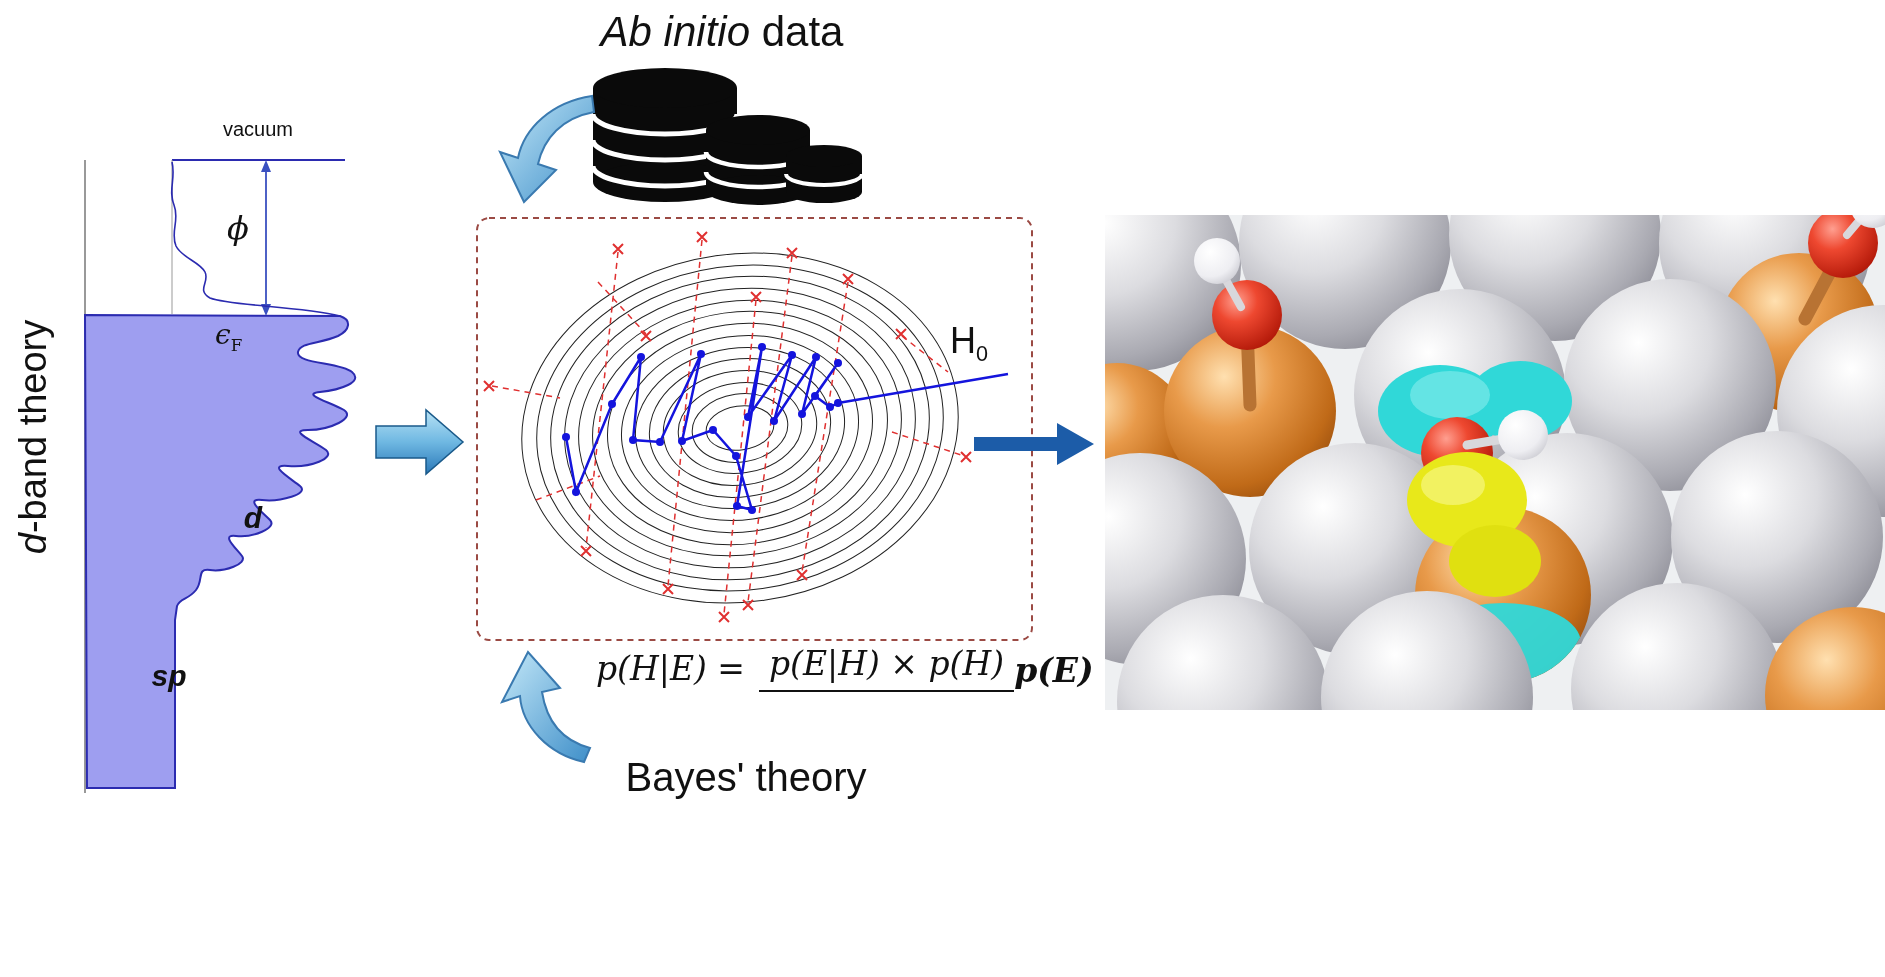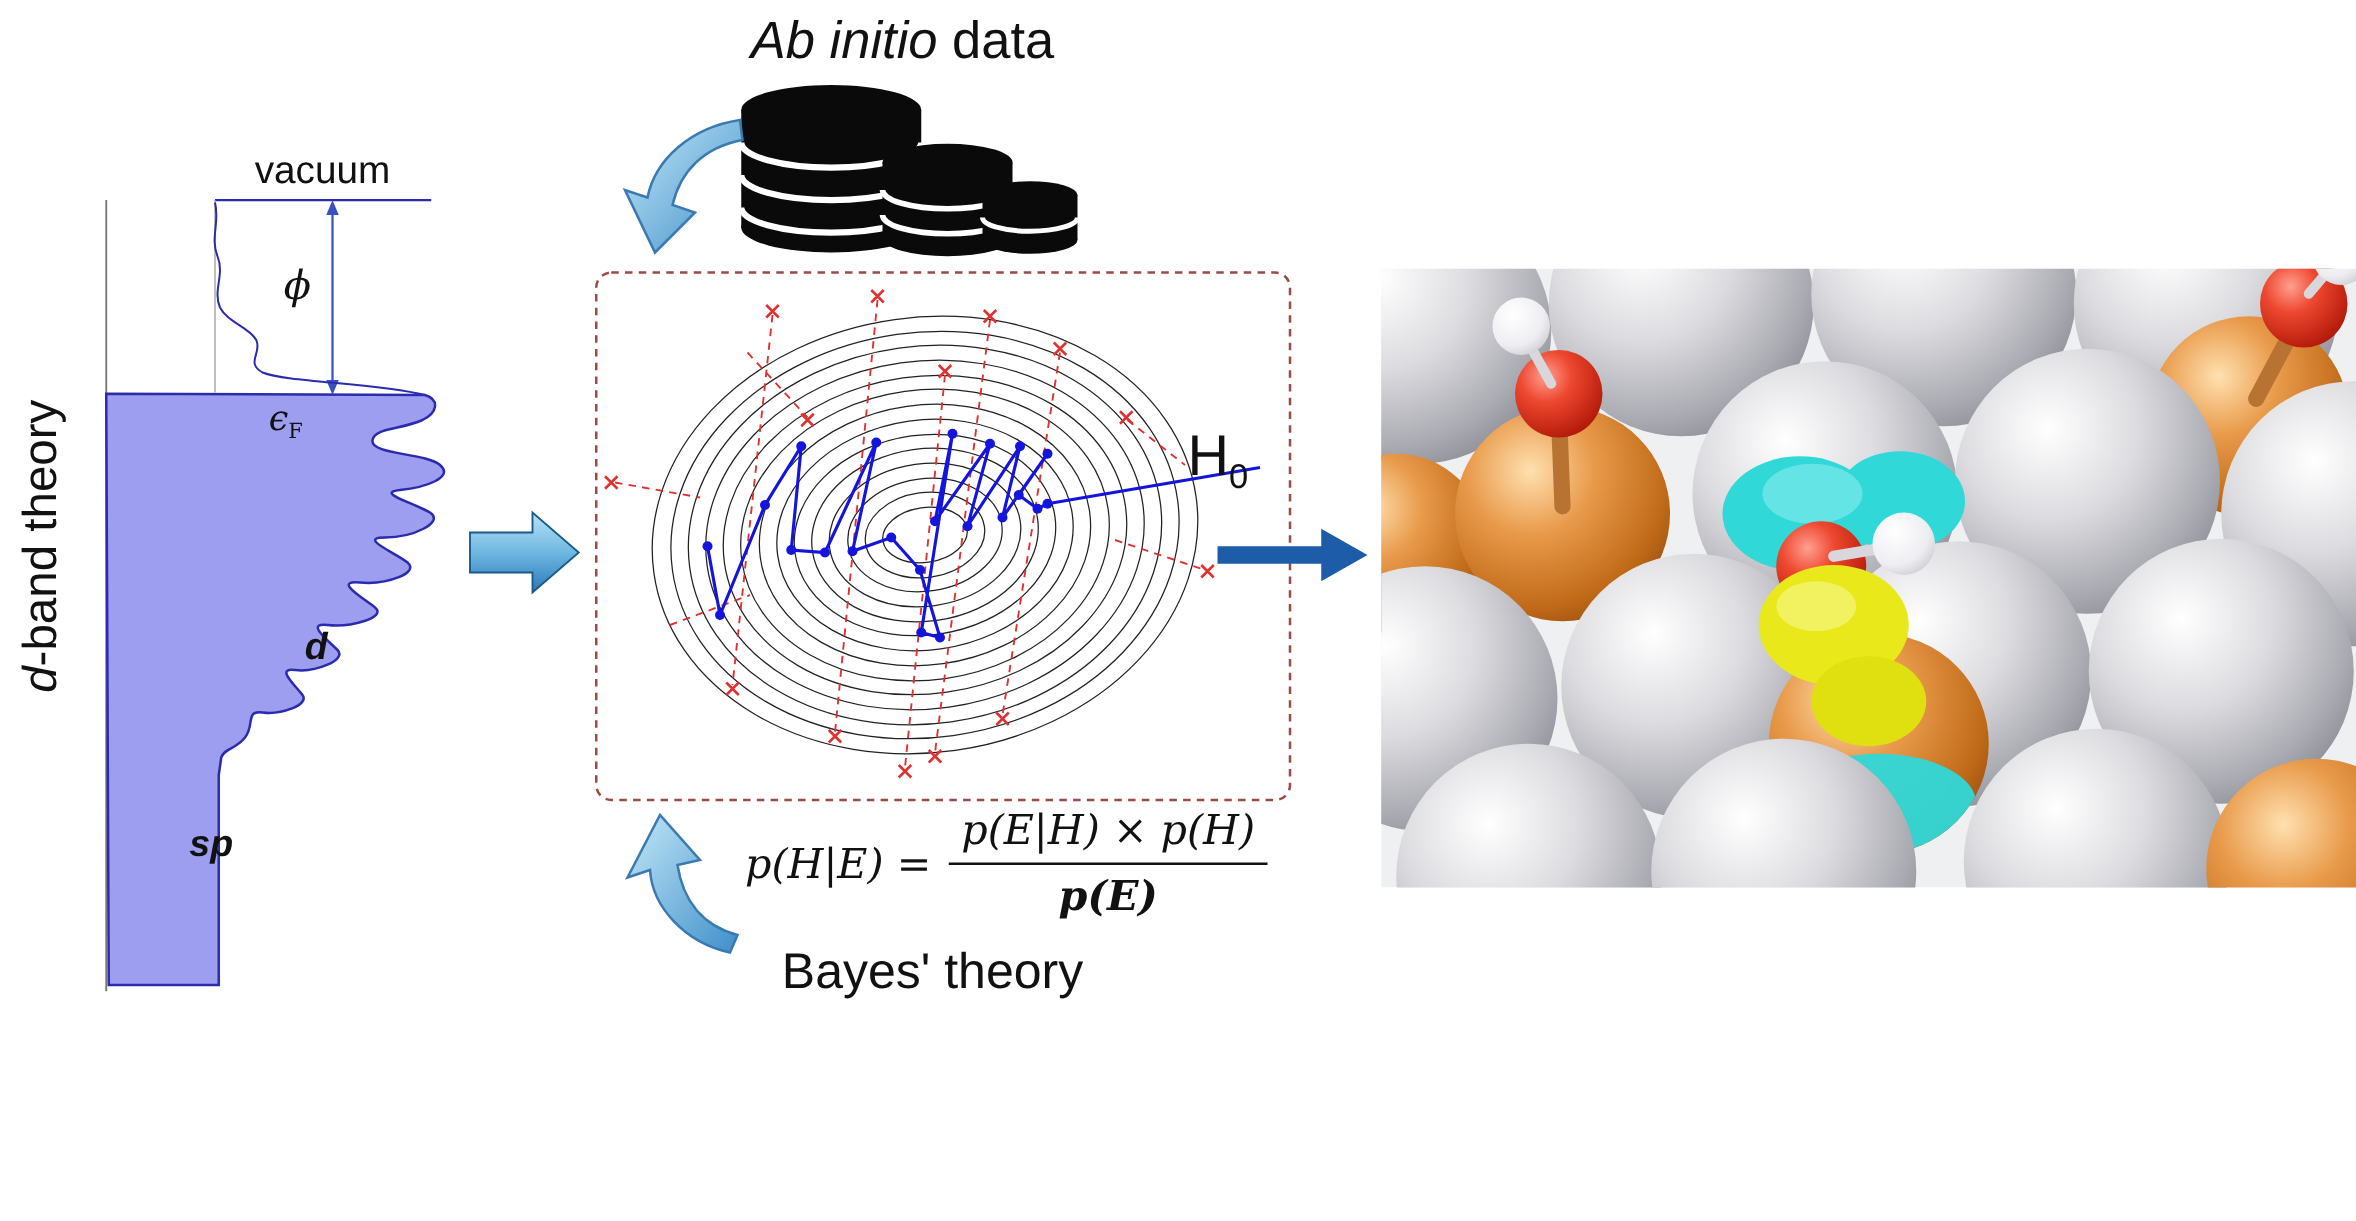--- a/index.html
+++ b/index.html
@@ -9,21 +9,21 @@
   .lbl{position:absolute;white-space:nowrap;}
   .center-x{transform:translateX(-50%);}
   .center-xy{transform:translate(-50%,-50%);}
   .rot{transform:translate(-50%,-50%) rotate(-90deg);}
   .serif-it{font-family:"DejaVu Serif","Liberation Serif",serif;font-style:italic;}
   .sans-it-b{font-style:italic;font-weight:bold;}
   sub.small{font-size:0.6em;}
   .title-lg{font-size:42px;text-align:center;}
   .formula{position:absolute;display:flex;align-items:center;gap:14px;
            font-family:"DejaVu Serif","Liberation Serif",serif;font-style:italic;font-size:33px;}
-  .frac{display:flex;flex-direction:column;align-items:center;}
+  .frac{display:flex;flex-direction:row;align-items:center;}
   .frac .num{padding:0 10px 7px 10px;border-bottom:2.5px solid #111;}
   .frac .den{padding-top:5px;font-weight:bold;}
 </style>
 </head>
 <body>
 
 <div class="stage">
 
 <svg width="1885" height="977" viewBox="0 0 1885 977">
   <defs>
@@ -253,33 +253,33 @@
 
     <circle cx="118" cy="486" r="106" fill="url(#gG)"></circle>
     <circle cx="322" cy="482" r="106" fill="url(#gG)"></circle>
     <circle cx="572" cy="474" r="106" fill="url(#gG)"></circle>
     <circle cx="748" cy="480" r="88" fill="url(#oG)"></circle>
   </g>
 </svg>
 
 <div class="lbl rot" style="left:33px;top:437px;font-size:38px;"><i>d</i><span>-band theory</span></div>
 
-<div class="lbl center-x" style="left:258px;top:118px;font-size:31px;">vacuum</div>
+<div class="lbl center-x" style="left:258px;top:118px;font-size:20px;">vacuum</div>
 
 <div class="lbl center-xy serif-it" style="left:238px;top:228px;font-size:32px;">ϕ</div>
 
 <div class="lbl serif-it" style="left:215px;top:318px;font-size:28px;"><span>ϵ</span><sub class="small" style="font-style:normal;">F</sub></div>
 
 <div class="lbl center-xy sans-it-b" style="left:253px;top:518px;font-size:30px;">d</div>
 
 <div class="lbl center-xy sans-it-b" style="left:131px;top:676px;font-size:30px;margin-left:38px;">sp</div>
 
 <div class="lbl center-x title-lg" style="left:722px;top:8px;"><i>Ab initio</i><span> data</span></div>
 
-<div class="lbl" style="left:950px;top:337px;font-size:46px;"><span>H</span><sub class="small">0</sub></div>
+<div class="lbl" style="left:950px;top:320px;font-size:36px;"><span>H</span><sub class="small">0</sub></div>
 
 <div class="formula" style="left:596px;top:644px;">
   <span>p(H|E) =</span>
   <span class="frac">
     <span class="num">p(E|H) × p(H)</span>
     <span class="den">p(E)</span>
   </span>
 </div>
 
 <div class="lbl center-x" style="left:746px;top:755px;font-size:40px;">Bayes' theory</div>

